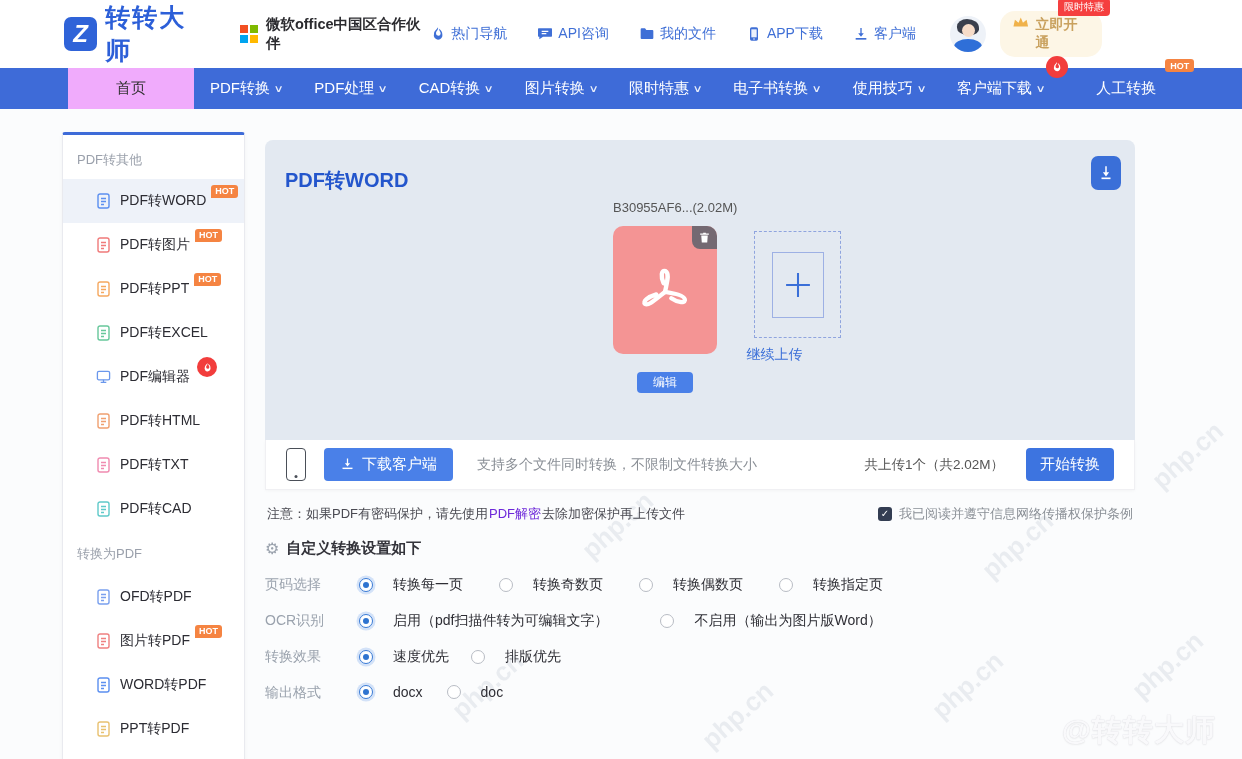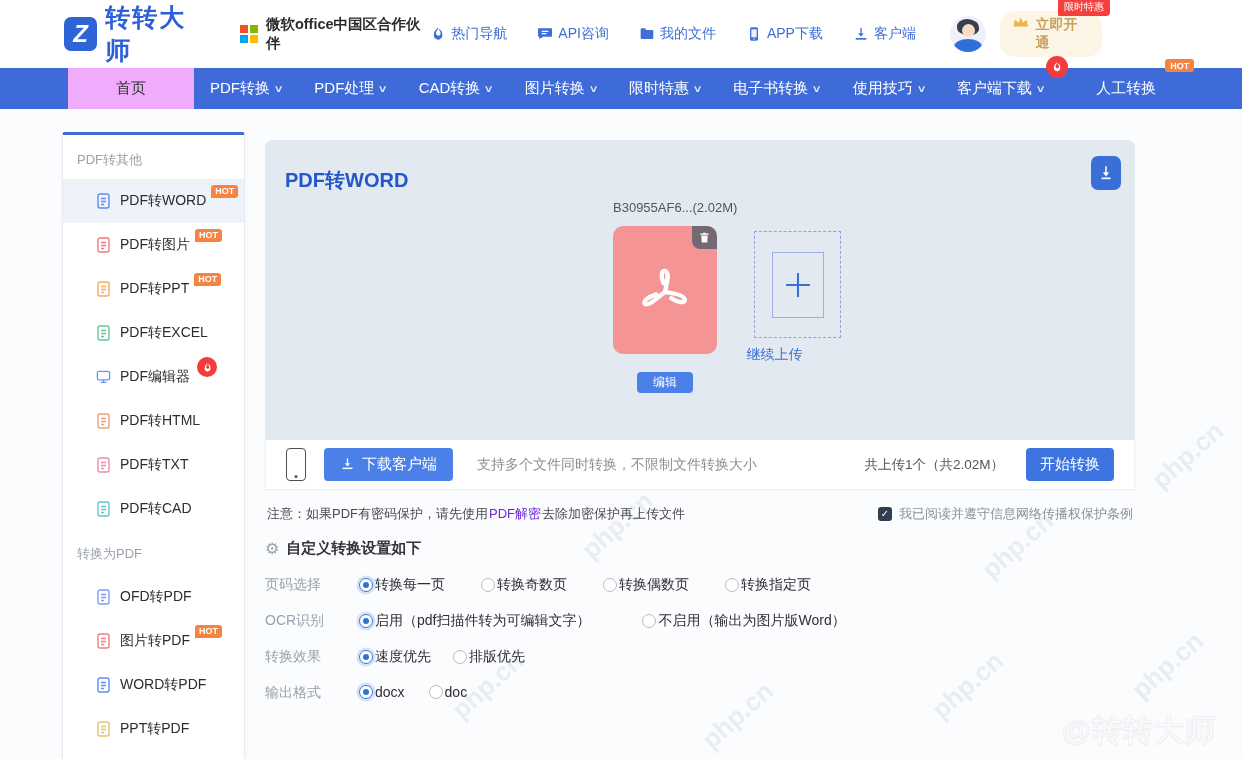--- a/index.html
+++ b/index.html
@@ -95,21 +95,21 @@
   .notice { margin-top:15px; display:flex; align-items:center; font-size:13px; color:#4a4a52; padding:0 2px; }
   .notice a { color:#6d28d9; cursor:pointer; margin:0 1px; }
   .agree { margin-left:auto; display:flex; align-items:center; gap:7px; color:#8a8f96; font-size:13px; }
   .chk { width:14px; height:14px; background:#333d52; border-radius:3px; color:#fff; font-size:10px; line-height:14px;
     text-align:center; cursor:pointer; flex:none; }
   
   .set-title { margin-top:16px; display:flex; align-items:center; gap:7px; font-size:15px; font-weight:bold; color:#33333a; }
   .gear { color:#9aa2ad; font-size:16px; font-weight:normal; }
   .set-row { margin-top:18px; display:flex; align-items:flex-start; }
   .set-label { width:76px; color:#9aa2ad; font-size:14px; flex:none; margin-right:18px; }
-  .opt { display:flex; align-items:center; gap:2px; margin-right:36px; cursor:pointer; font-size:14px; color:#2e2e35; font-weight:500; }
+  .opt { display:flex; align-items:center; gap:20px; margin-right:36px; cursor:pointer; font-size:14px; color:#2e2e35; font-weight:500; }
   .radio { width:14px; height:14px; border:1px solid #b8bcc4; border-radius:50%; background:#fff; position:relative; flex:none; }
   .radio.sel { border-color:#3a7bd5; box-shadow:0 0 0 2.5px #d3e2f8; }
   .radio.sel::after { content:""; position:absolute; left:3px; top:3px; width:6px; height:6px; border-radius:50%; background:#2f74d0; }
   
   .wm-layer { position:absolute; left:245px; top:110px; right:0; bottom:0; pointer-events:none; overflow:hidden; }
   .wm { position:absolute; transform:rotate(-42deg); color:rgba(150,160,178,.17); font-size:26px; font-weight:bold; }
   .brand-wm { position:absolute; right:26px; bottom:8px; font-size:30px; font-weight:bold; color:#f9f9fb;
     text-shadow:0 0 1px #d4d4da, 0 1px 2px rgba(0,0,0,.06); pointer-events:none; letter-spacing:1px; }
 </style>
 </head>

